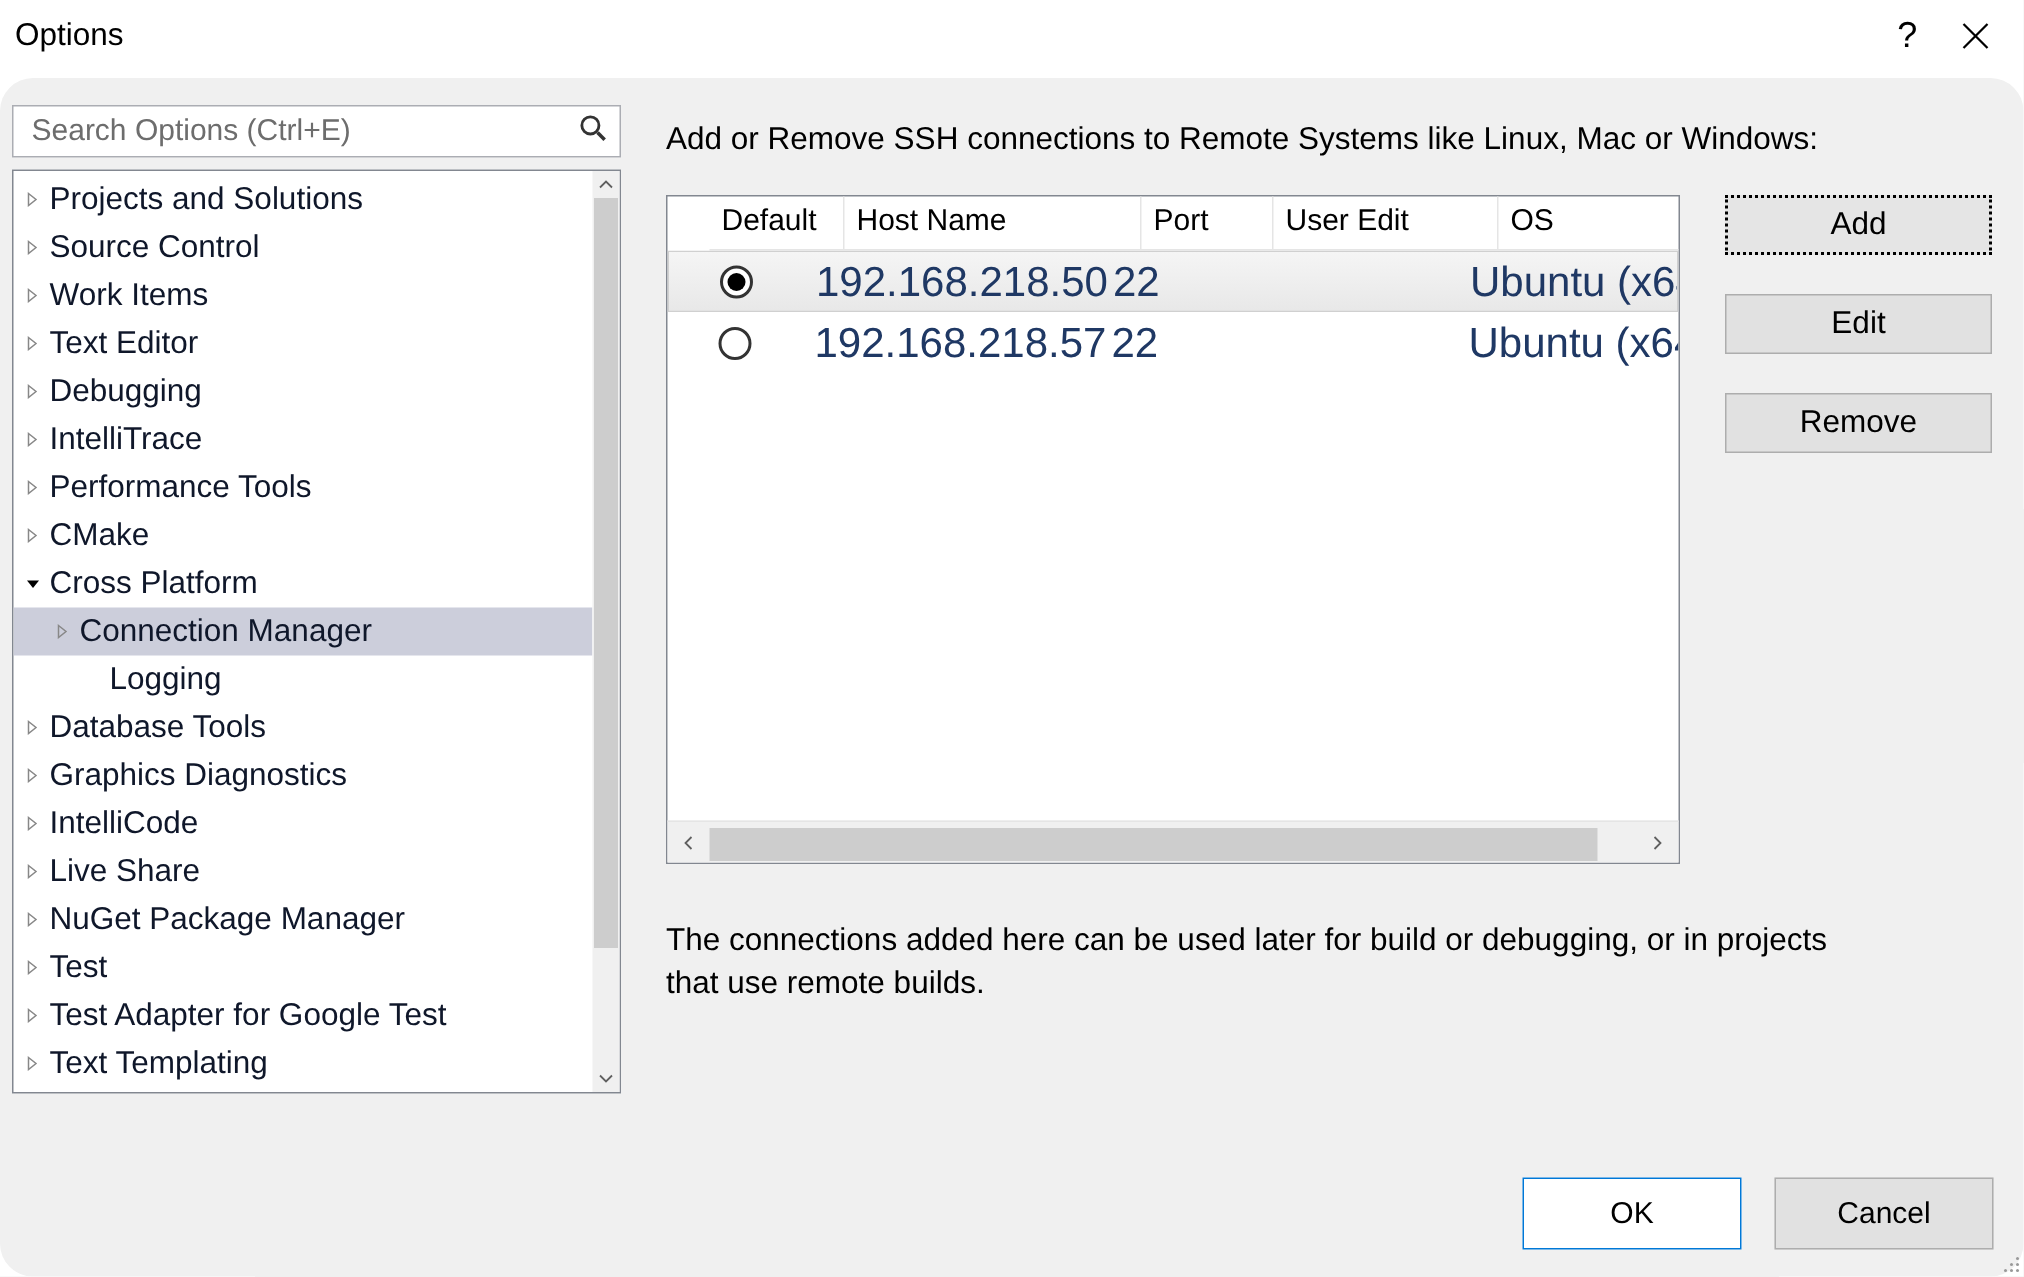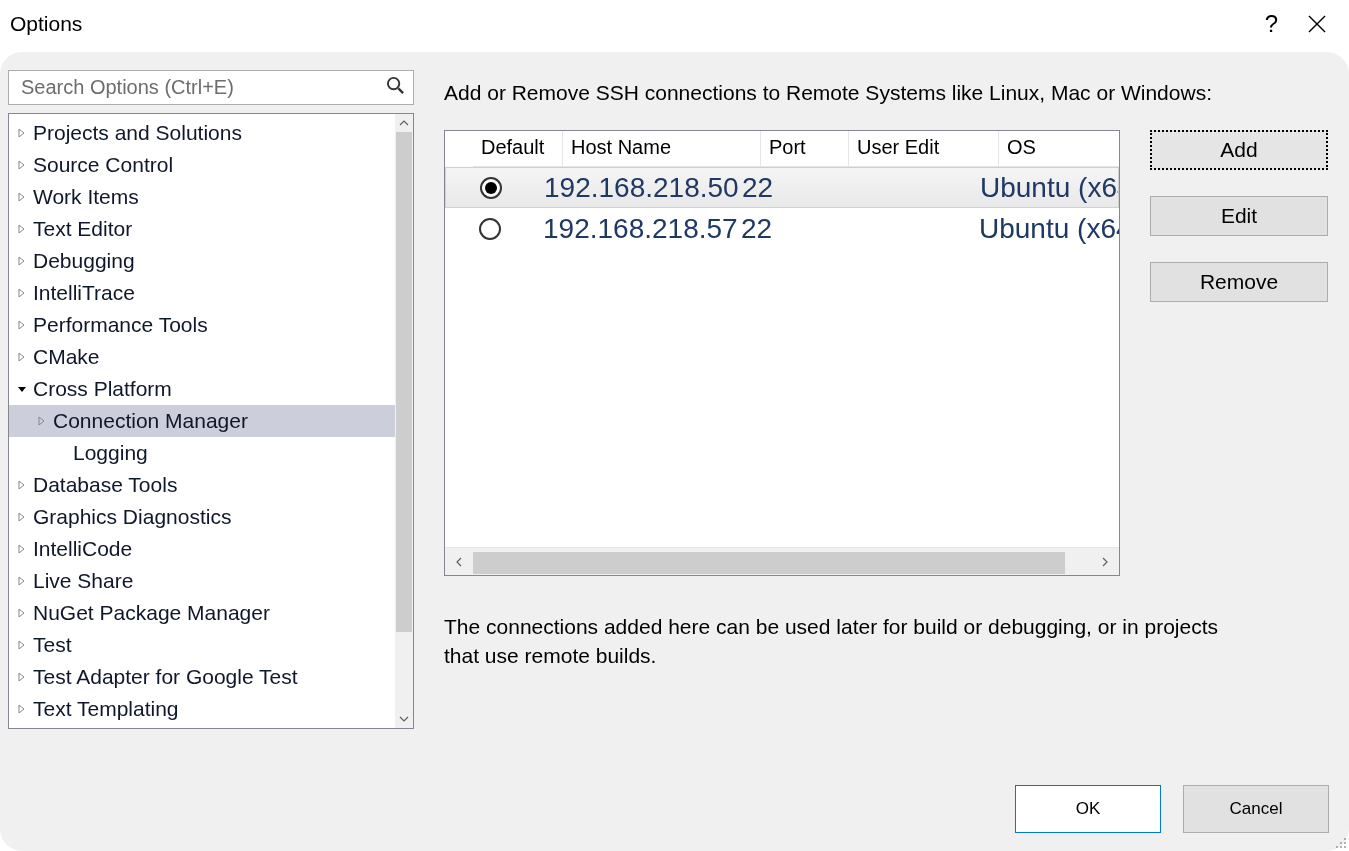--- a/index.html
+++ b/index.html
@@ -69,21 +69,21 @@
     .hscroll-track { flex: 1; height: 24px; position: relative; }
     .hscroll-thumb { position: absolute; left: 0; top: 2px; height: 22px; width: 592px; background: #CDCDCD; }
     
     .btn-column { margin-left: 30px; display: flex; flex-direction: column; }
     .action-btn { width: 178px; height: 40px; background: #E1E1E1; border: 1px solid #ADADAD; font-size: 21px; color: #000; cursor: pointer; margin-bottom: 26px; }
     .action-btn.add { border: 2px dotted #000; background: #E5E5E5; }
     
     .footnote { font-size: 21px; color: #000; margin-top: 37px; line-height: 1.35; width: 810px; }
     
     .footer { position: absolute; right: 20px; bottom: 18px; display: flex; gap: 22px; align-items: center; }
-    .footer-btn { width: 146px; height: 48px; background: #E1E1E1; border: 1px solid #ADADAD; font-size: 17px; color: #000; cursor: pointer; }
+    .footer-btn { width: 146px; height: 48px; background: #E1E1E1; border: 1px solid #ADADAD; font-size: 20px; color: #000; cursor: pointer; }
     .footer-btn.ok { background: #fff; border: 1.5px solid #0078D7; }
     
     .resize-grip { position: absolute; right: 2px; bottom: 2px; width: 14px; height: 14px; }
   </style>
 </head>
 <body>
 
 <div class="titlebar">
   <div class="titlebar-title">Options</div>
   <div class="titlebar-btn help">?</div>

